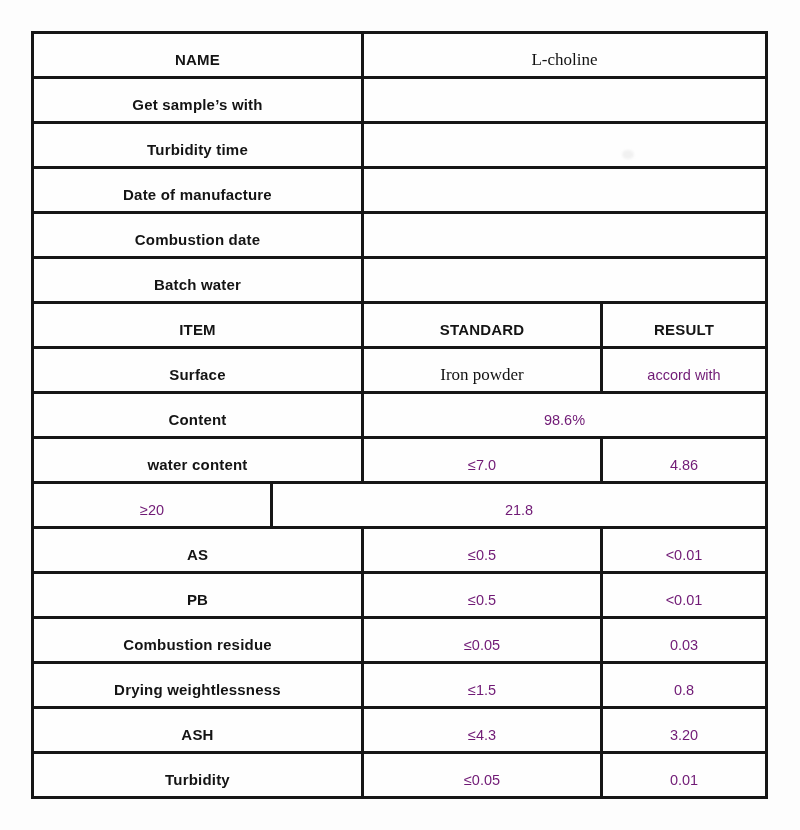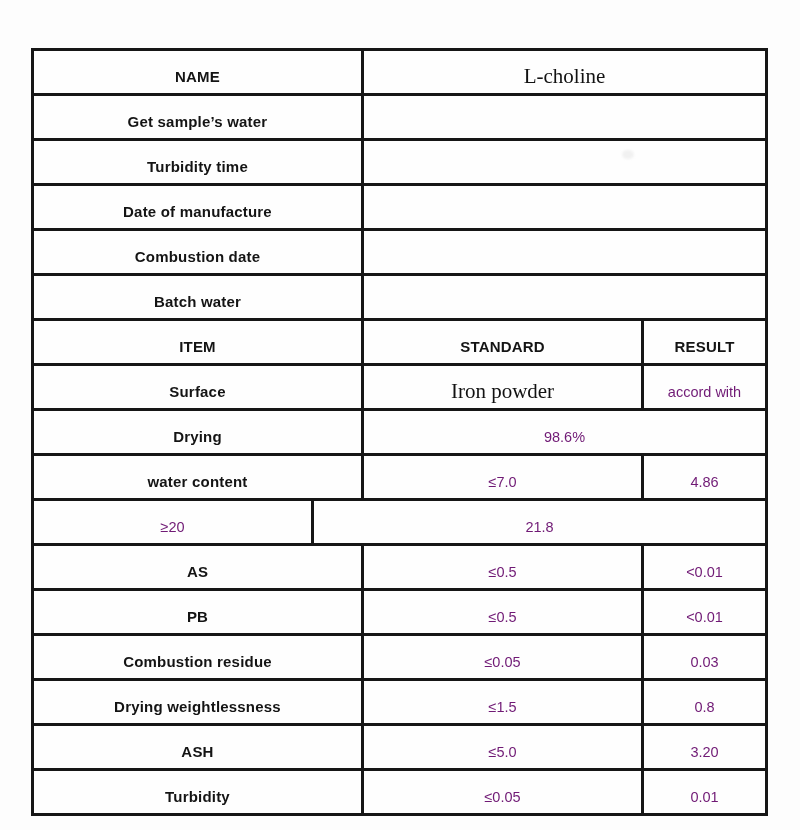--- a/index.html
+++ b/index.html
@@ -9,21 +9,21 @@
     font-family: "Liberation Sans", "DejaVu Sans", sans-serif;
     color: #121212;
   }
   .page {
     position: relative;
     width: 800px; height: 830px;
     background: #fdfdfd;
   }
   .coa-table {
     position: absolute;
-    left: 31px; top: 48px;
+    left: 31px; top: 31px;
     width: 737px;
     box-sizing: border-box;
     border: 3px solid #161616;
     background: #fefefe;
   }
   .row {
     display: flex;
     height: 42px;
     border-bottom: 3px solid #161616;
   }
@@ -32,31 +32,31 @@
     box-sizing: border-box;
     display: flex;
     align-items: center;
     justify-content: center;
     padding-top: 9px;
     overflow: hidden;
     white-space: nowrap;
   }
   .c1 { width: 330px; border-right: 3px solid #161616; }
   .c23 { flex: 1; }
-  .c2 { width: 280px; border-right: 3px solid #161616; }
+  .c2 { width: 239px; border-right: 3px solid #161616; }
   .c3 { flex: 1; }
   .label {
     font-weight: bold;
     font-size: 15px;
     letter-spacing: 0.2px;
     color: #141414;
   }
   .serif {
     font-family: "Liberation Serif", "DejaVu Serif", serif;
-    font-size: 21px;
+    font-size: 17px;
     font-weight: normal;
   }
   .val {
     font-size: 14.5px;
     font-weight: normal;
     color: #701a75;
   }
   .speck {
     position: absolute;
     left: 622px; top: 150px;
@@ -70,21 +70,21 @@
 <body>
 
 <div class="page">
   <div class="coa-table">
 
     <div class="row">
       <div class="cell c1 label">NAME</div>
       <div class="cell c23 serif">L-choline</div>
     </div>
     <div class="row">
-      <div class="cell c1 label">Get sample’s water</div>
+      <div class="cell c1 label">Get sample’s with</div>
       <div class="cell c23 serif"></div>
     </div>
     <div class="row">
       <div class="cell c1 label">Turbidity time</div>
       <div class="cell c23 serif"></div>
     </div>
     <div class="row">
       <div class="cell c1 label">Date of manufacture</div>
       <div class="cell c23 serif"></div>
     </div>
@@ -102,21 +102,21 @@
       <div class="cell c2 label">STANDARD</div>
       <div class="cell c3 label">RESULT</div>
     </div>
 
     <div class="row">
       <div class="cell c1 label">Surface</div>
       <div class="cell c2 serif">Iron powder</div>
       <div class="cell c3 val">accord with</div>
     </div>
     <div class="row">
-      <div class="cell c1 label">Drying</div>
+      <div class="cell c1 label">Content</div>
       <div class="cell c3 val">98.6%</div>
     </div>
     <div class="row">
       <div class="cell c1 label">water content</div>
       <div class="cell c2 val">≤7.0</div>
       <div class="cell c3 val">4.86</div>
     </div>
     <div class="row">
       <div class="cell c2 val">≥20</div>
       <div class="cell c3 val">21.8</div>
@@ -136,21 +136,21 @@
       <div class="cell c2 val">≤0.05</div>
       <div class="cell c3 val">0.03</div>
     </div>
     <div class="row">
       <div class="cell c1 label">Drying weightlessness</div>
       <div class="cell c2 val">≤1.5</div>
       <div class="cell c3 val">0.8</div>
     </div>
     <div class="row">
       <div class="cell c1 label">ASH</div>
-      <div class="cell c2 val">≤5.0</div>
+      <div class="cell c2 val">≤4.3</div>
       <div class="cell c3 val">3.20</div>
     </div>
     <div class="row">
       <div class="cell c1 label">Turbidity</div>
       <div class="cell c2 val">≤0.05</div>
       <div class="cell c3 val">0.01</div>
     </div>
 
   </div>
 

